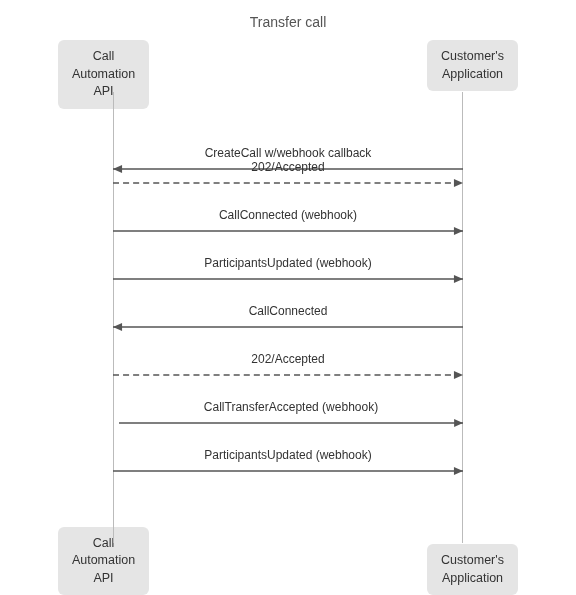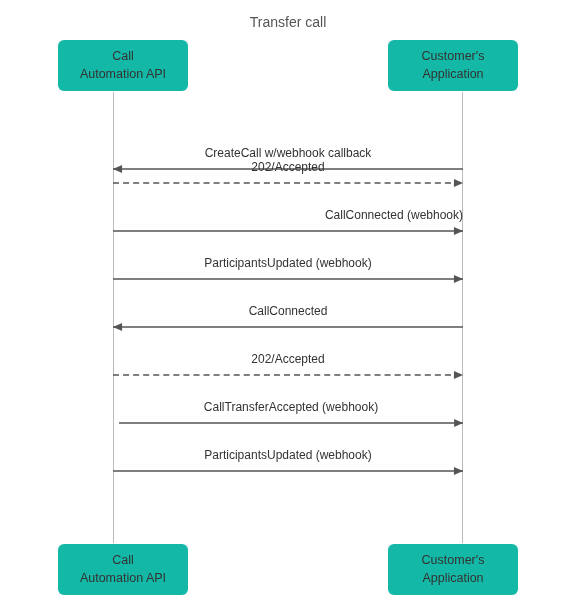--- a/index.html
+++ b/index.html
@@ -28,28 +28,28 @@
       margin-bottom: 10px;
     }
     .diagram-body {
       position: relative;
       width: 480px;
       flex: 1;
     }
     
     .actor-box {
       position: absolute;
-      background: #14b8a6;
+      background: #e5e5e5;
       border-radius: 6px;
       text-align: center;
       padding: 8px 12px;
       font-size: 12.5px;
       color: #333;
       line-height: 1.4;
-      width: 130px;
+      width: 91px;
     }
     .box-left-top    { top: 0; left: 10px; }
     .box-right-top   { top: 0; right: 10px; }
     .box-left-bot    { bottom: 0; left: 10px; }
     .box-right-bot   { bottom: 0; right: 10px; }
 
     
     .lifeline {
       position: absolute;
       border-left: 1.5px solid #bbb;
@@ -102,21 +102,21 @@
       </div>
       <div style="position: absolute; left: 65px; right: 65px; top: 120px; display: flex; flex-direction: column; align-items: center;">
         <div style="font-size: 12px; color: rgb(51, 51, 51); margin-bottom: 3px; white-space: nowrap;">202/Accepted</div>
         <div style="width: 100%; height: 14px;">
           <svg width="100%" height="12" viewBox="0 0 348 12" preserveAspectRatio="none" style="overflow: visible; width: 100%; display: block;">
             <line x1="0" y1="6" x2="348" y2="6" stroke="#555" stroke-width="1.5" stroke-dasharray="6,4"></line>
             <polygon points="348,6 339,2 339,10" fill="#555"></polygon>
           </svg>
         </div>
       </div>
-      <div style="position: absolute; left: 65px; right: 65px; top: 168px; display: flex; flex-direction: column; align-items: flex-end;">
+      <div style="position: absolute; left: 65px; right: 65px; top: 168px; display: flex; flex-direction: column; align-items: center;">
         <div style="font-size: 12px; color: rgb(51, 51, 51); margin-bottom: 3px; white-space: nowrap;">CallConnected (webhook)</div>
         <div style="width: 100%; height: 14px;">
           <svg width="100%" height="12" viewBox="0 0 348 12" preserveAspectRatio="none" style="overflow: visible; width: 100%; display: block;">
             <line x1="0" y1="6" x2="348" y2="6" stroke="#555" stroke-width="1.5"></line>
             <polygon points="348,6 339,2 339,10" fill="#555"></polygon>
           </svg>
         </div>
       </div>
       <div style="position: absolute; left: 65px; right: 65px; top: 216px; display: flex; flex-direction: column; align-items: center;">
         <div style="font-size: 12px; color: rgb(51, 51, 51); margin-bottom: 3px; white-space: nowrap;">ParticipantsUpdated (webhook)</div>

